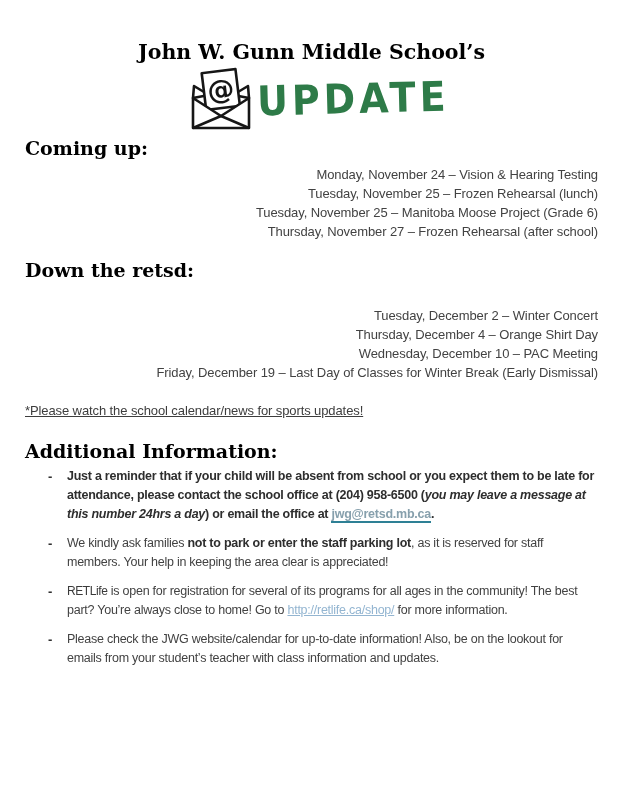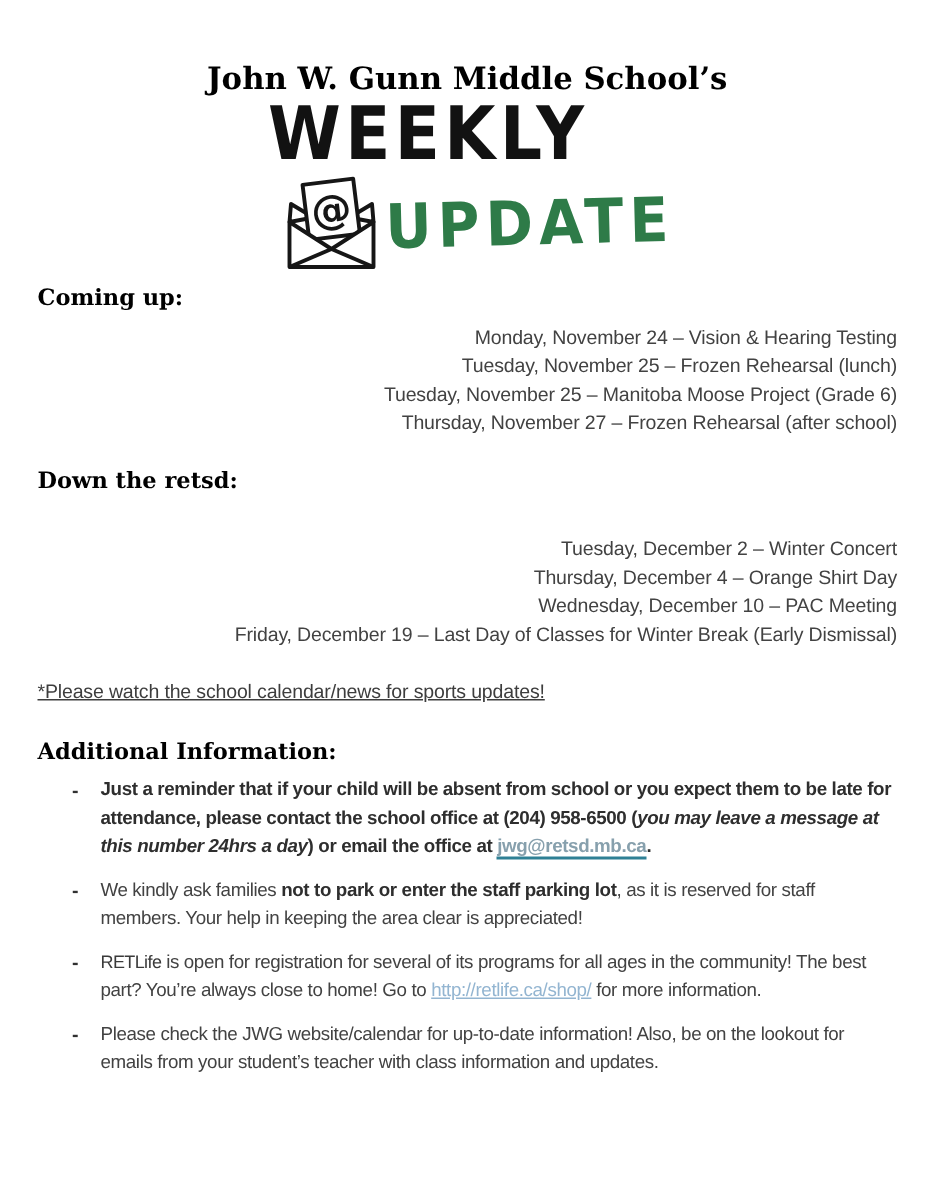--- a/index.html
+++ b/index.html
@@ -36,21 +36,21 @@
     font-family:"DejaVu Sans", sans-serif;
     font-weight:bold; font-size:38px; line-height:44px;
     letter-spacing:4px; color:#2e7b48;
     transform:rotate(-1.5deg) scaleY(1.08);
     margin-left:3px;
   }
 
   
   .sec {
     font-family:"DejaVu Serif", serif;
-    font-weight:bold; font-size:15px; line-height:20px; color:#000;
+    font-weight:bold; font-size:19px; line-height:20px; color:#000;
   }
   .sec.coming { margin-top:7px; }
   .sec.down   { margin-top:19px; }
   .sec.add    { margin-top:21px; }
 
   
   .events { margin-top:7px;text-align:right; }
   .events.gap-after-heading { margin-top:26px; }
   .event { font-size:13px; line-height:19px; color:#424242; letter-spacing:-0.1px; }
 
@@ -76,23 +76,20 @@
   }
   a.url-link { color:#93b5d1; text-decoration:underline; cursor:pointer; }
 </style>
 </head>
 <body>
 
 <div class="page">
 
   <div class="title">John W. Gunn Middle School’s</div>
 
-  <div class="weekly-wrap">
-    <span class="weekly">WEEKLY</span>
-  </div>
 
   <div class="logo-row">
     <span class="env">
       <svg viewBox="0 0 64 64" width="66" height="64" aria-hidden="true">
         <g fill="#ffffff" stroke="#161616" stroke-width="2.6" stroke-linejoin="round">
           <polygon points="4,31 5,19 20,28"></polygon>
           <polygon points="60,31 59,19 44,28"></polygon>
           <g transform="rotate(-7 32 24)">
             <rect x="15" y="4" width="34" height="37"></rect>
           </g>

